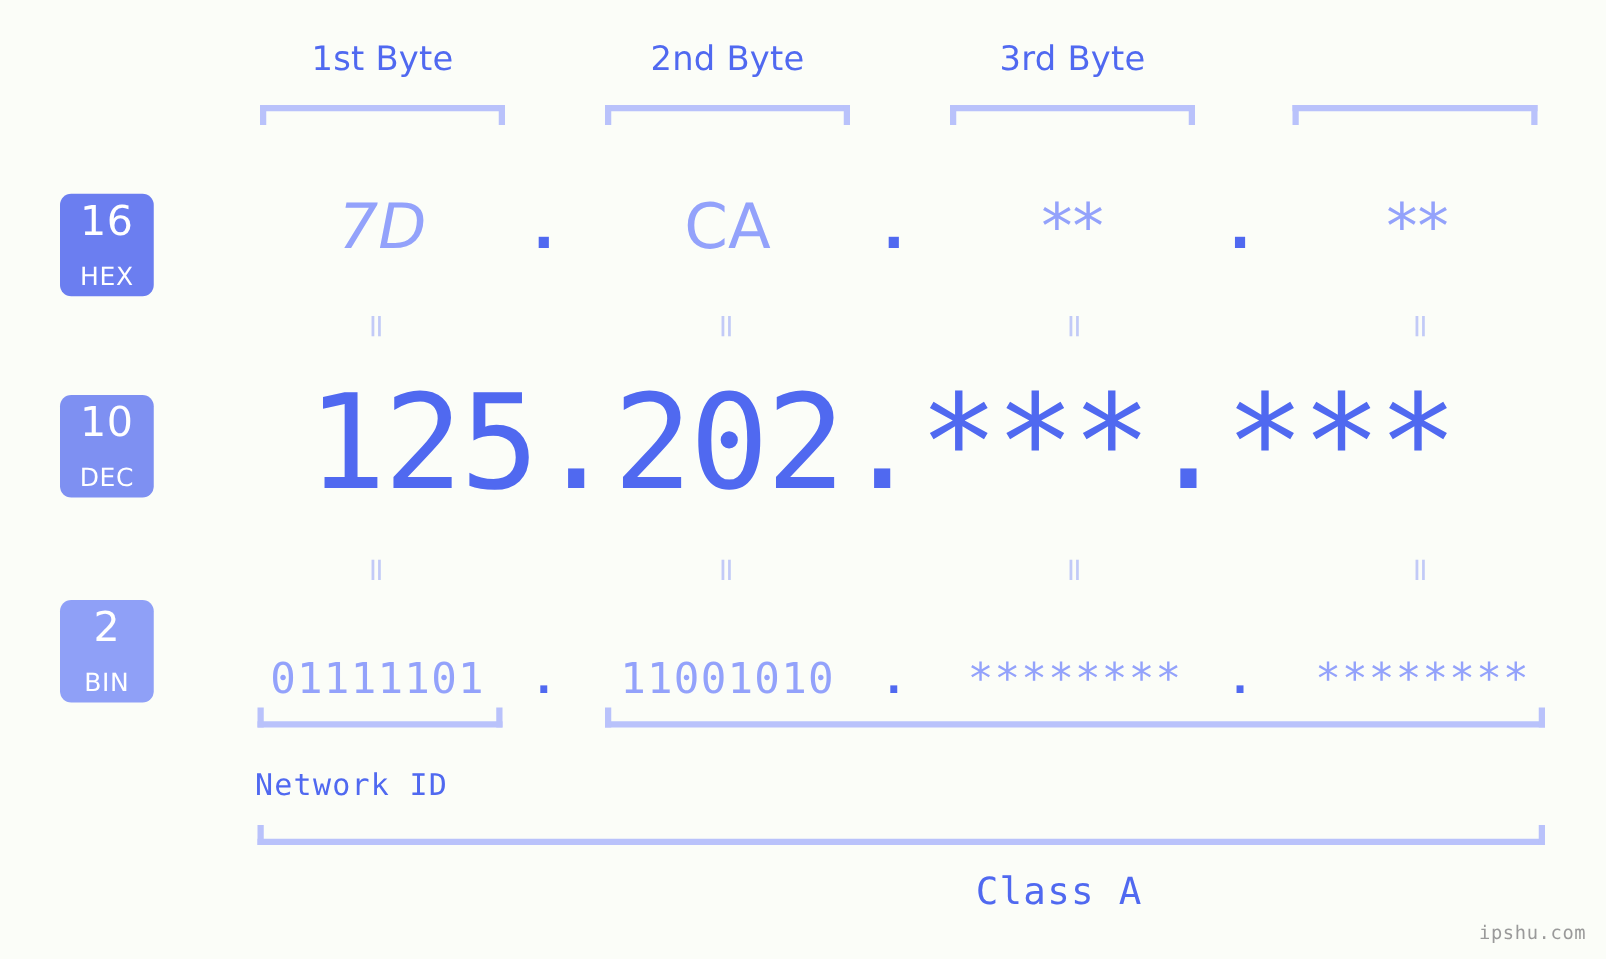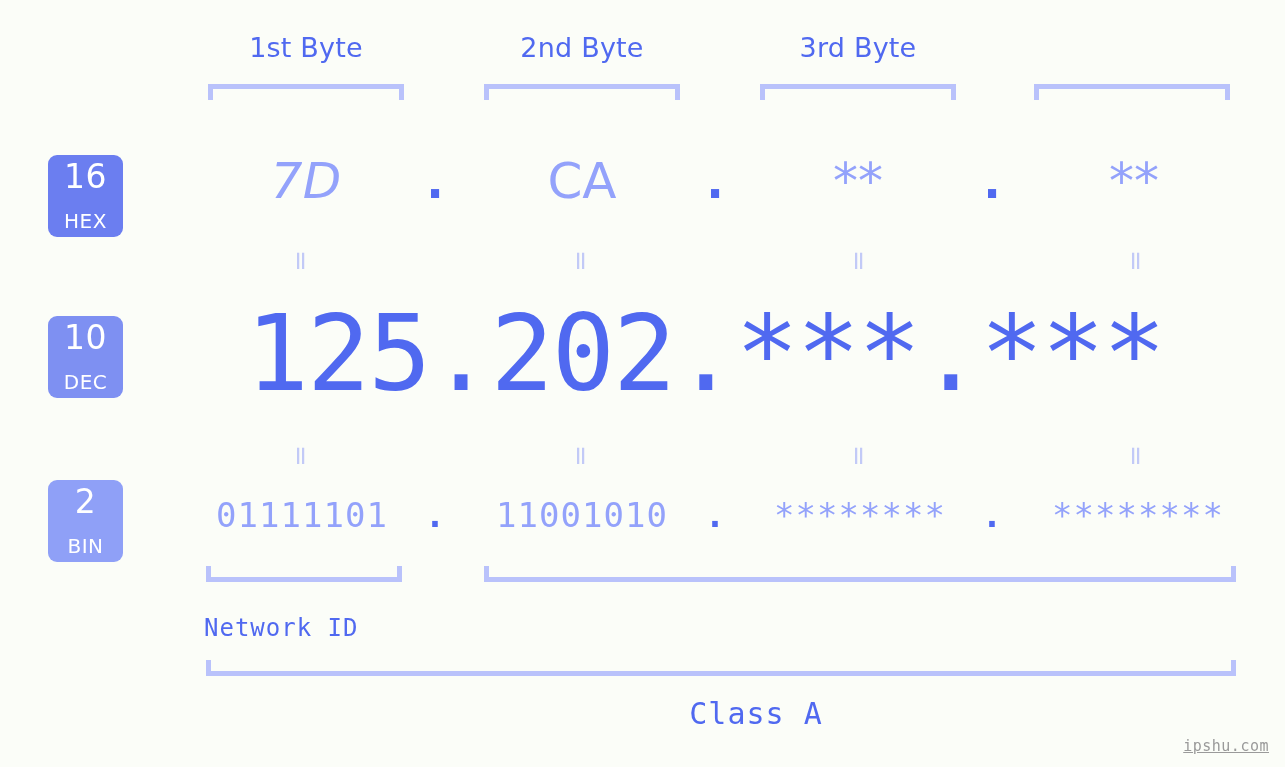--- a/index.html
+++ b/index.html
@@ -127,21 +127,21 @@
     color: #5069f0;
     letter-spacing: -2px;
     white-space: nowrap;
   }
   .row-dec .sep { color: #5069f0; }
 
   .row-bin {
     position: absolute;
     left: 0;
     width: 1285px;
-    top: 490px;
+    top: 518px;
     height: 60px;
   }
   .binval {
     position: absolute;
     top: 0;
     width: 220px;
     text-align: center;
     font-family: "DejaVu Sans Mono", monospace;
     font-size: 34px;
     line-height: 50px;
@@ -192,21 +192,20 @@
     white-space: nowrap;
   }
   .watermark {
     position: absolute;
     right: 16px;
     bottom: 12px;
     font-family: "DejaVu Sans Mono", monospace;
     font-size: 15px;
     color: #9a9a9a;
     letter-spacing: 0.5px;
-    text-decoration: underline;
   }
 </style>
 </head>
 <body>
 
 <div class="stage">
 
   <div class="byte-label" style="left:196px;">1st Byte</div>
   <div class="byte-label" style="left:472px;">2nd Byte</div>
   <div class="byte-label" style="left:748px;">3rd Byte</div>
@@ -260,17 +259,17 @@
     <div class="bindot" style="left:972px;">.</div>
     <div class="binval" style="left:1028px;">********</div>
   </div>
 
   <div class="bracket-bottom" style="left:206px; top:566px; width:196px;"></div>
   <div class="bracket-bottom" style="left:484px; top:566px; width:752px;"></div>
 
   <div class="idlabel" style="left:204px; top:614px; width:200px;">Network ID</div>
 
   <div class="bracket-bottom" style="left:206px; top:660px; width:1030px;"></div>
-  <div class="classlabel" style="left:556px; top:696px; width:400px;">Class A</div>
+  <div class="classlabel" style="left:514px; top:696px; width:400px;text-align:right;">Class A</div>
 
   <div class="watermark">ipshu.com</div>
 
 </div>
 
 </body></html>

